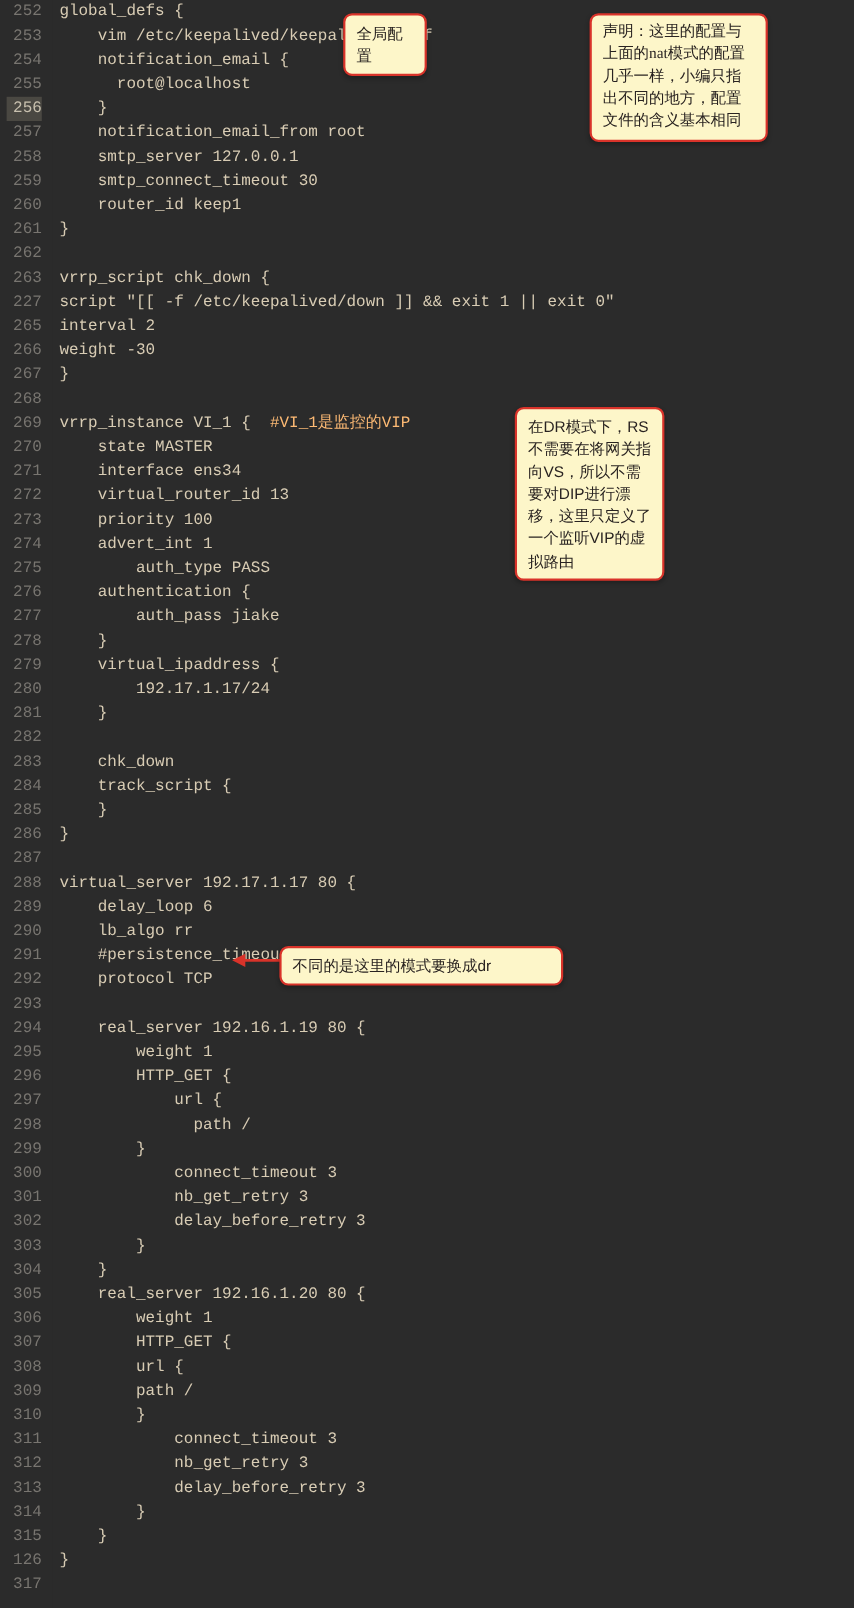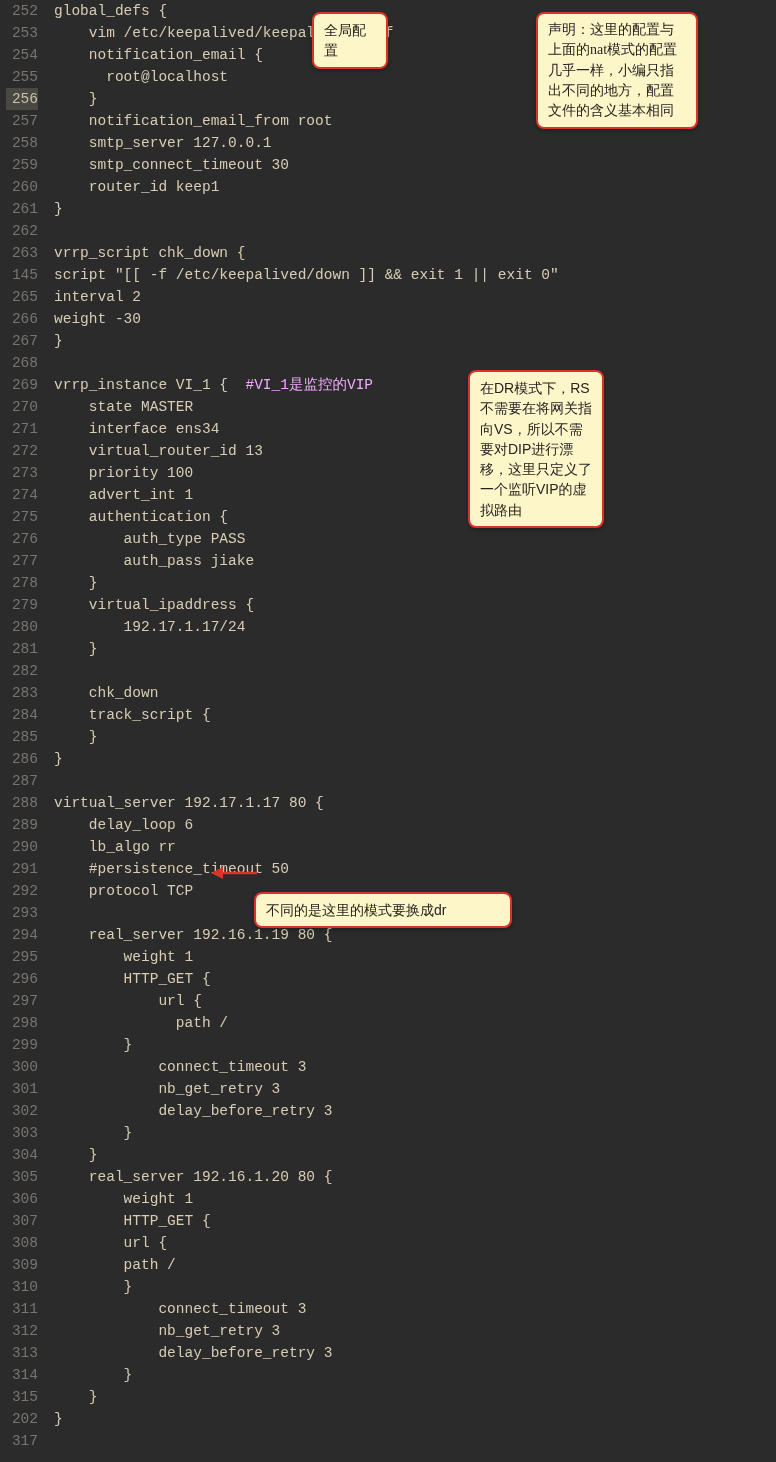--- a/index.html
+++ b/index.html
@@ -38,21 +38,21 @@
 .code {
   flex: 1;
   position: relative;
 }
 .code .line {
   height: 22px;
   line-height: 22px;
   white-space: pre;
   padding-left: 6px;
 }
-.comment { color: #f0abfc; margin-top: 48px; }
+.comment { color: #fdba74; margin-top: 48px; }
 .hl {
   background: #5a5a30;
   color: #d8cc6e;
 }
 .callout {
   position: absolute;
   background: #fdf6c9;
   border: 2px solid #d9332a;
   border-radius: 8px;
   color: #292321;
@@ -80,21 +80,21 @@
       <div class="ln">254</div>
       <div class="ln">255</div>
       <div class="ln current">256</div>
       <div class="ln">257</div>
       <div class="ln">258</div>
       <div class="ln">259</div>
       <div class="ln">260</div>
       <div class="ln">261</div>
       <div class="ln">262</div>
       <div class="ln">263</div>
-      <div class="ln">145</div>
+      <div class="ln">227</div>
       <div class="ln">265</div>
       <div class="ln">266</div>
       <div class="ln">267</div>
       <div class="ln">268</div>
       <div class="ln">269</div>
       <div class="ln">270</div>
       <div class="ln">271</div>
       <div class="ln">272</div>
       <div class="ln">273</div>
       <div class="ln">274</div>
@@ -132,21 +132,21 @@
       <div class="ln">306</div>
       <div class="ln">307</div>
       <div class="ln">308</div>
       <div class="ln">309</div>
       <div class="ln">310</div>
       <div class="ln">311</div>
       <div class="ln">312</div>
       <div class="ln">313</div>
       <div class="ln">314</div>
       <div class="ln">315</div>
-      <div class="ln">202</div>
+      <div class="ln">126</div>
       <div class="ln">317</div>
     </div>
   <div class="code" id="code">
       <div class="line">global_defs {</div>
       <div class="line">    vim /etc/keepalived/keepalived.conf</div>
       <div class="line">    notification_email {</div>
       <div class="line">      root@localhost</div>
       <div class="line">    }</div>
       <div class="line">    notification_email_from root</div>
       <div class="line">    smtp_server 127.0.0.1</div>
@@ -159,22 +159,22 @@
       <div class="line">interval 2</div>
       <div class="line">weight -30</div>
       <div class="line">}</div>
       <div class="line"></div>
       <div class="line"><span>vrrp_instance VI_1 {  </span><span class="comment">#VI_1是监控的VIP</span></div>
       <div class="line">    state MASTER</div>
       <div class="line">    interface ens34</div>
       <div class="line">    virtual_router_id 13</div>
       <div class="line">    priority 100</div>
       <div class="line">    advert_int 1</div>
+      <div class="line">        auth_type PASS</div>
       <div class="line">    authentication {</div>
-      <div class="line">        auth_type PASS</div>
       <div class="line">        auth_pass jiake</div>
       <div class="line">    }</div>
       <div class="line">    virtual_ipaddress {</div>
       <div class="line">        192.17.1.17/24</div>
       <div class="line">    }</div>
       <div class="line"></div>
       <div class="line">    chk_down</div>
       <div class="line">    track_script {</div>
       <div class="line">    }</div>
       <div class="line">}</div>
@@ -207,18 +207,18 @@
       <div class="line">            delay_before_retry 3</div>
       <div class="line">        }</div>
       <div class="line">    }</div>
       <div class="line">}</div>
     </div>
 </div>
 
 <div class="callout" id="callout-1" style="top: 12px; left: 312px; width: 76px;"><span>全局配置</span></div>
 <div class="callout" id="callout-2" style="top: 12px; left: 536px; width: 162px; font-family: Liberation Serif, serif;"><span>声明：这里的配置与上面的nat模式的配置几乎一样，小编只指出不同的地方，配置文件的含义基本相同</span></div>
 <div class="callout" id="callout-3" style="top: 370px; left: 468px; width: 136px;"><span>在DR模式下，RS不需要在将网关指向VS，所以不需要对DIP进行漂移，这里只定义了一个监听VIP的虚拟路由</span></div>
-<div class="callout" id="callout-4" style="top: 860px; left: 254px; width: 258px; margin-top: 32px;"><span>不同的是这里的模式要换成dr</span></div>
+<div class="callout" id="callout-4" style="top: 860px; left: 254px; width: 258px;"><span>不同的是这里的模式要换成dr</span></div>
 
 <svg class="callout-arrow" id="arrow-4" style="top:864px;left:211px;width:46px;height:18px;">
   <line x1="46" y1="9" x2="8" y2="9" stroke="#d9332a" stroke-width="2.5"></line>
   <polygon points="0,9 12,3 12,15" fill="#d9332a"></polygon>
 </svg>
 
 </body></html>

